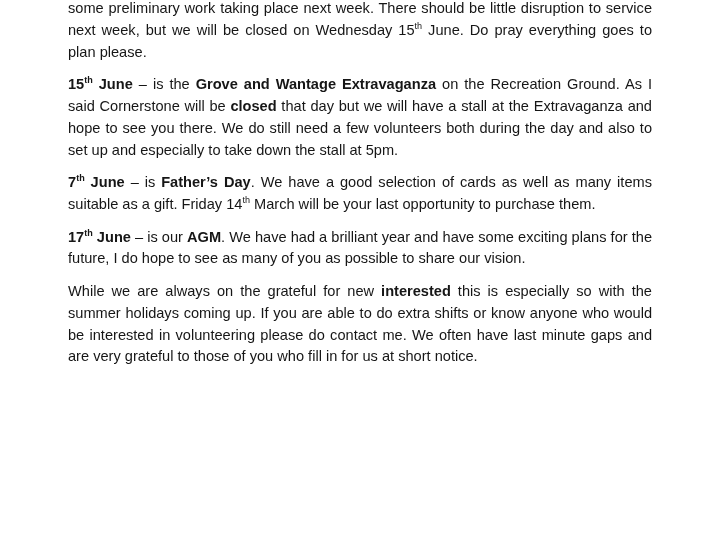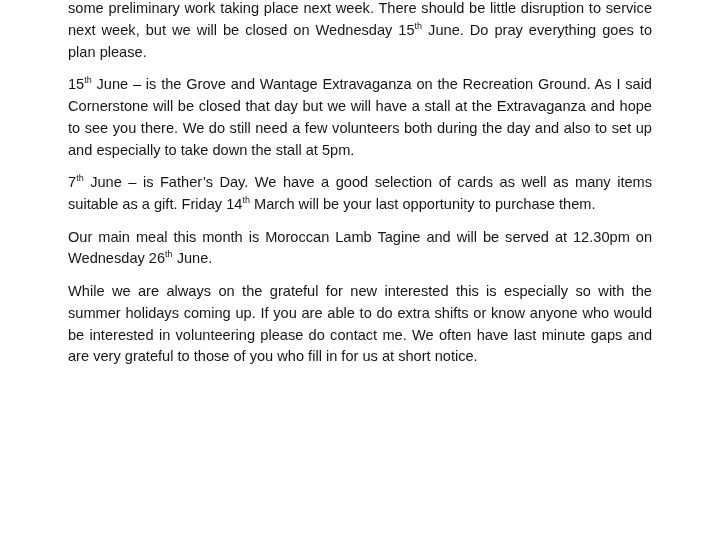--- a/index.html
+++ b/index.html
@@ -28,31 +28,31 @@
     color: #161616;
   }
   p {
     margin: 0 0 10.5px 0;
     text-align: justify;
     text-justify: inter-word;
   }
   p.first {
     margin-top: -2px;
   }
-  .b { font-weight: normal; }
+  .b { font-weight: bold; }
   sup {
     font-size: 0.62em;
     vertical-align: super;
     line-height: 0;
   }
 </style>
 </head>
 <body>
 
 <div class="page">
   <div class="doc" id="doc-body">
       <p class="first"><span>some preliminary work taking place next week. There should be little disruption to service next week, but we will be closed on Wednesday 15</span><sup>th</sup><span> June. Do pray everything goes to plan please.</span></p>
       <p><span class="b">15</span><sup class="b">th</sup><span class="b"> June</span><span> – is the </span><span class="b">Grove and Wantage Extravaganza</span><span> on the Recreation Ground.  As I said Cornerstone will be </span><span class="b">closed</span><span> that day but we will have a stall at the Extravaganza and hope to see you there.   We do still need a few volunteers both during the day and also to set up and especially to take down the stall at 5pm.</span></p>
       <p><span class="b">7</span><sup class="b">th</sup><span class="b"> June</span><span> – is </span><span class="b">Father’s Day</span><span>.   We have a good selection of cards as well as many items suitable as a gift. Friday 14</span><sup>th</sup><span> March will be your last opportunity to purchase them.</span></p>
-      <p><span>Our main meal this month is </span><span class="b">Moroccan Lamb Tagine</span><span> and will be served at 12.30pm on </span><span class="b">Wednesday 26</span><sup class="b">th</sup><span class="b"> June</span><span>.</span></p>
+      <p><span class="b">17</span><sup class="b">th</sup><span class="b"> June</span><span> – is our </span><span class="b">AGM</span><span>.  We have had a brilliant year and have some exciting plans for the future, I do hope to see as many of you as possible to share our vision.</span></p>
       <p><span>While we are always on the grateful for new </span><span class="b">interested</span><span> this is especially so with the summer holidays coming up.   If you are able to do extra shifts or know anyone who would be interested in volunteering please do contact me.  We often have last minute gaps and are very grateful to those of you who fill in for us at short notice.</span></p>
     </div>
 </div>
 
 </body></html>

